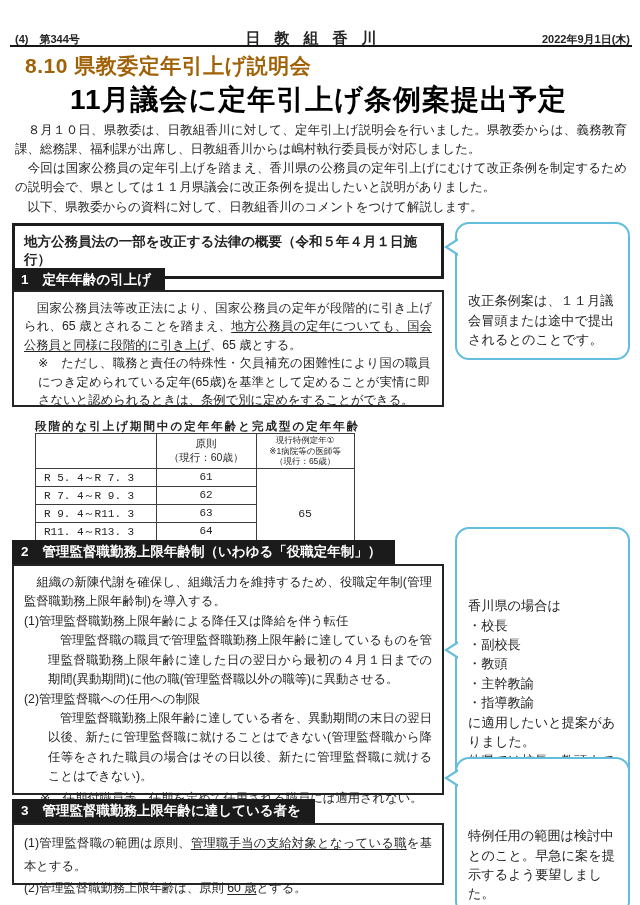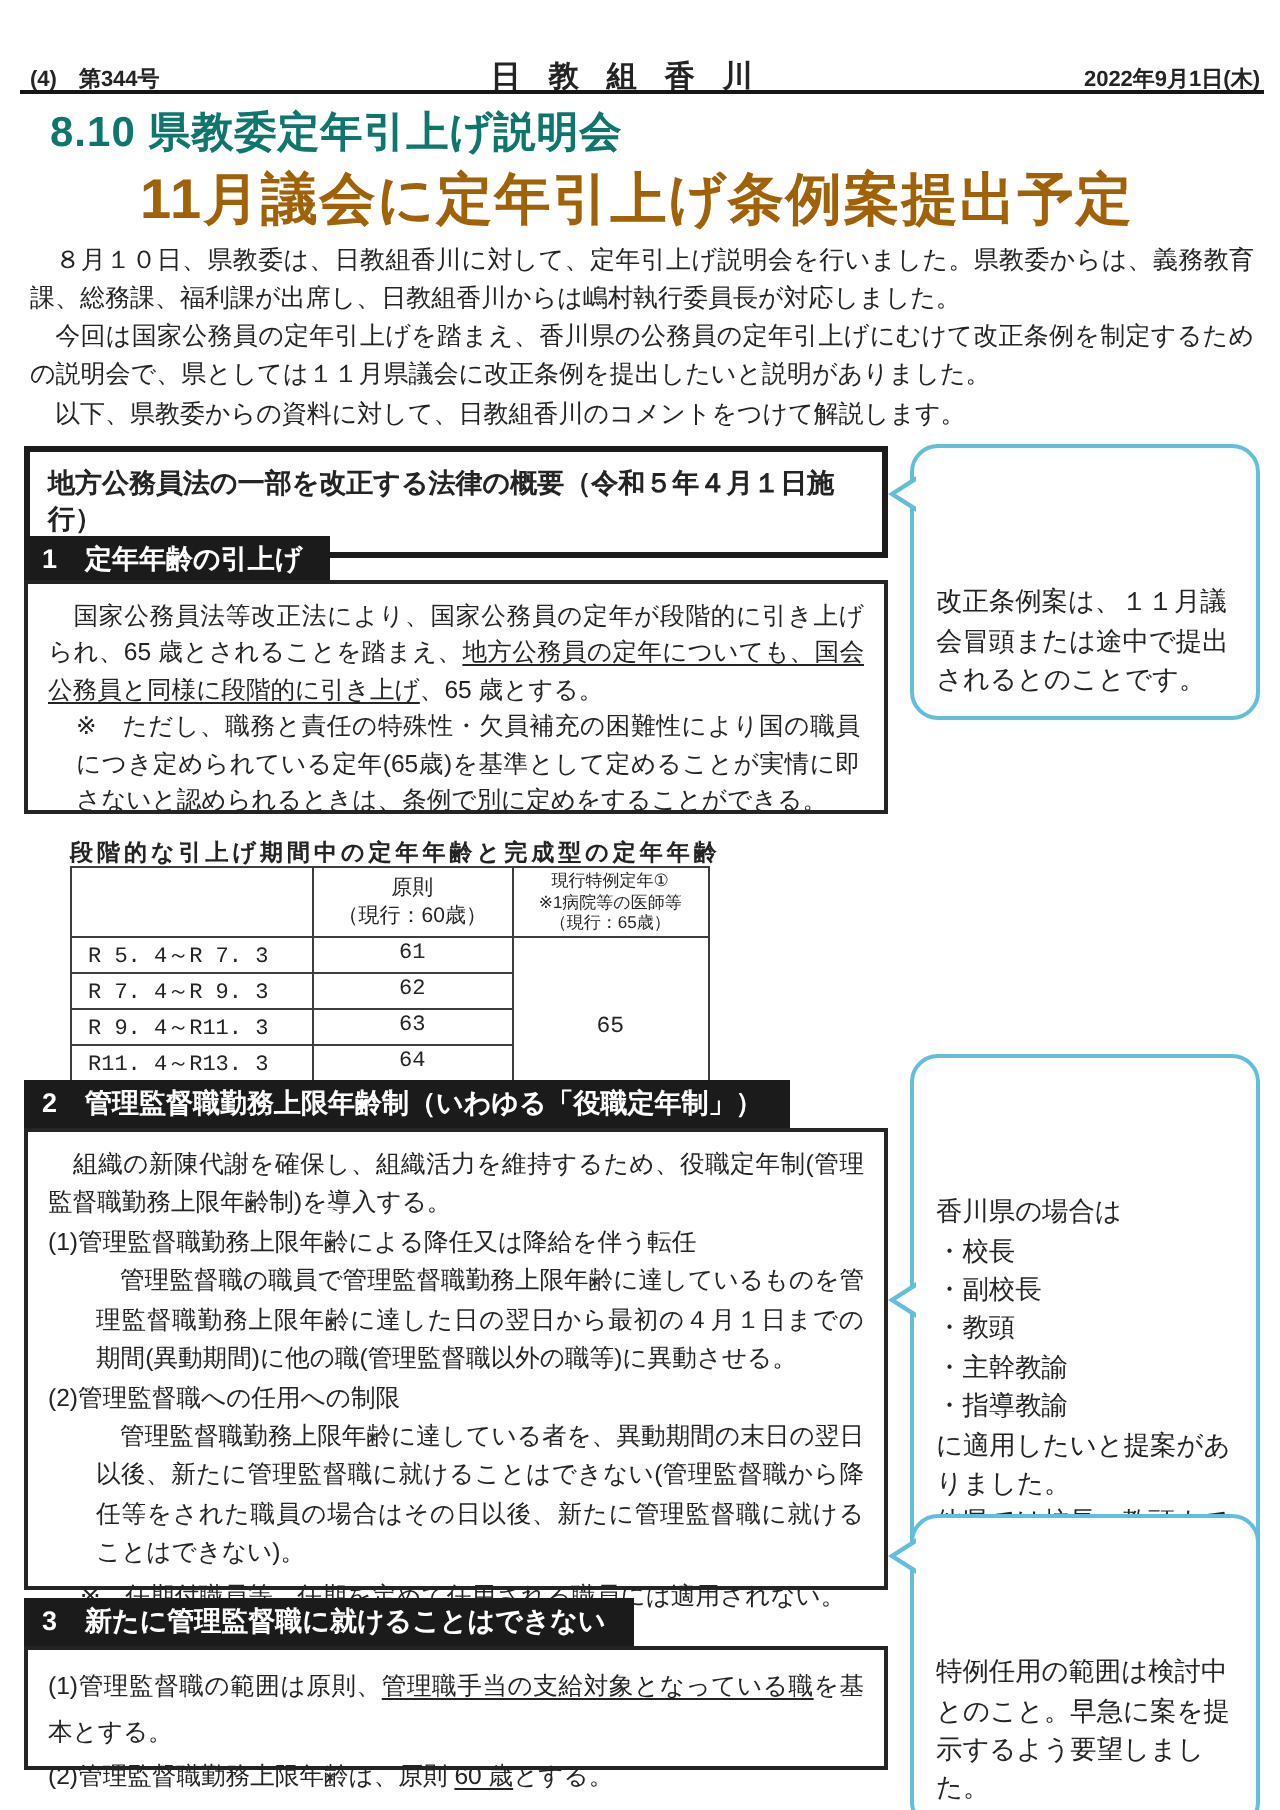--- a/index.html
+++ b/index.html
@@ -124,22 +124,22 @@
 
 <div class="page">
 
   <div class="masthead">
     <span class="issue-no">(4)　第344号</span>
     <span class="journal-title">日教組香川</span>
     <span class="issue-date">2022年9月1日(木)</span>
   </div>
   <div class="header-rule"></div>
 
-  <div class="kicker" style="color:#0f766e">8.10 県教委定年引上げ説明会</div>
-  <div class="main-title" style="color:#a16207">11月議会に定年引上げ条例案提出予定</div>
+  <div class="kicker" style="color:#a16207">8.10 県教委定年引上げ説明会</div>
+  <div class="main-title" style="color:#000000">11月議会に定年引上げ条例案提出予定</div>
 
   <div class="intro">
     <p>　８月１０日、県教委は、日教組香川に対して、定年引上げ説明会を行いました。県教委からは、義務教育課、総務課、福利課が出席し、日教組香川からは嶋村執行委員長が対応しました。</p>
     <p>　今回は国家公務員の定年引上げを踏まえ、香川県の公務員の定年引上げにむけて改正条例を制定するための説明会で、県としては１１月県議会に改正条例を提出したいと説明がありました。</p>
     <p>　以下、県教委からの資料に対して、日教組香川のコメントをつけて解説します。</p>
   </div>
 
   <div class="overview-title-box">地方公務員法の一部を改正する法律の概要（令和５年４月１日施行）</div>
 
   <div class="sec-bar sec1-bar">
@@ -191,21 +191,21 @@
   <div class="sec-box sec2-box">
     <div>　組織の新陳代謝を確保し、組織活力を維持するため、役職定年制(管理監督職勤務上限年齢制)を導入する。</div>
     <div>(1)管理監督職勤務上限年齢による降任又は降給を伴う転任</div>
     <div class="item-body">管理監督職の職員で管理監督職勤務上限年齢に達しているものを管理監督職勤務上限年齢に達した日の翌日から最初の４月１日までの期間(異動期間)に他の職(管理監督職以外の職等)に異動させる。</div>
     <div>(2)管理監督職への任用への制限</div>
     <div class="item-body">管理監督職勤務上限年齢に達している者を、異動期間の末日の翌日以後、新たに管理監督職に就けることはできない(管理監督職から降任等をされた職員の場合はその日以後、新たに管理監督職に就けることはできない)。</div>
     <div class="sec-note">※　任期付職員等、任期を定めて任用される職員には適用されない。</div>
   </div>
 
   <div class="sec-bar sec3-bar">
-    <span class="sec-no">3</span><span>新たに管理監督職に就けることはできない</span>
+    <span class="sec-no">3</span><span>管理監督職勤務上限年齢に達している者を</span>
   </div>
   <div class="sec-box sec3-box">
     <div><span>(1)管理監督職の範囲は原則、</span><span class="u">管理職手当の支給対象となっている職</span><span>を基本とする。</span></div>
     <div><span>(2)管理監督職勤務上限年齢は、原則 </span><span class="u">60 歳</span><span>とする。</span></div>
   </div>
 
   <div class="callout callout-1">
     <span class="pointer-outer"></span>
     <span class="pointer-inner"></span>
     <span>改正条例案は、１１月議会冒頭または途中で提出されるとのことです。</span>

